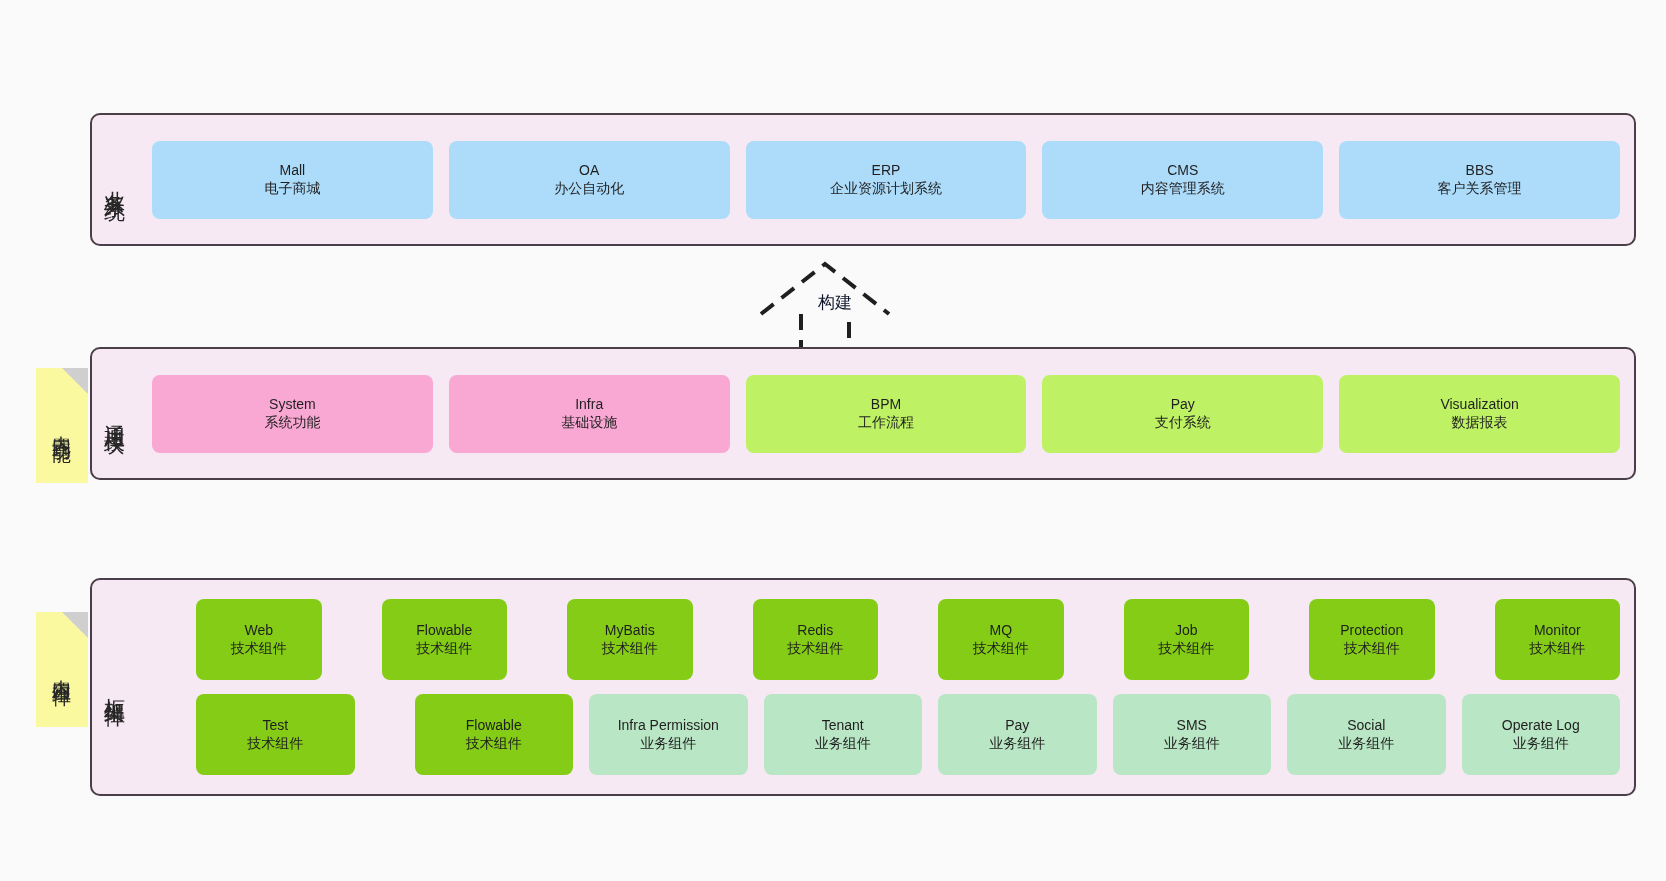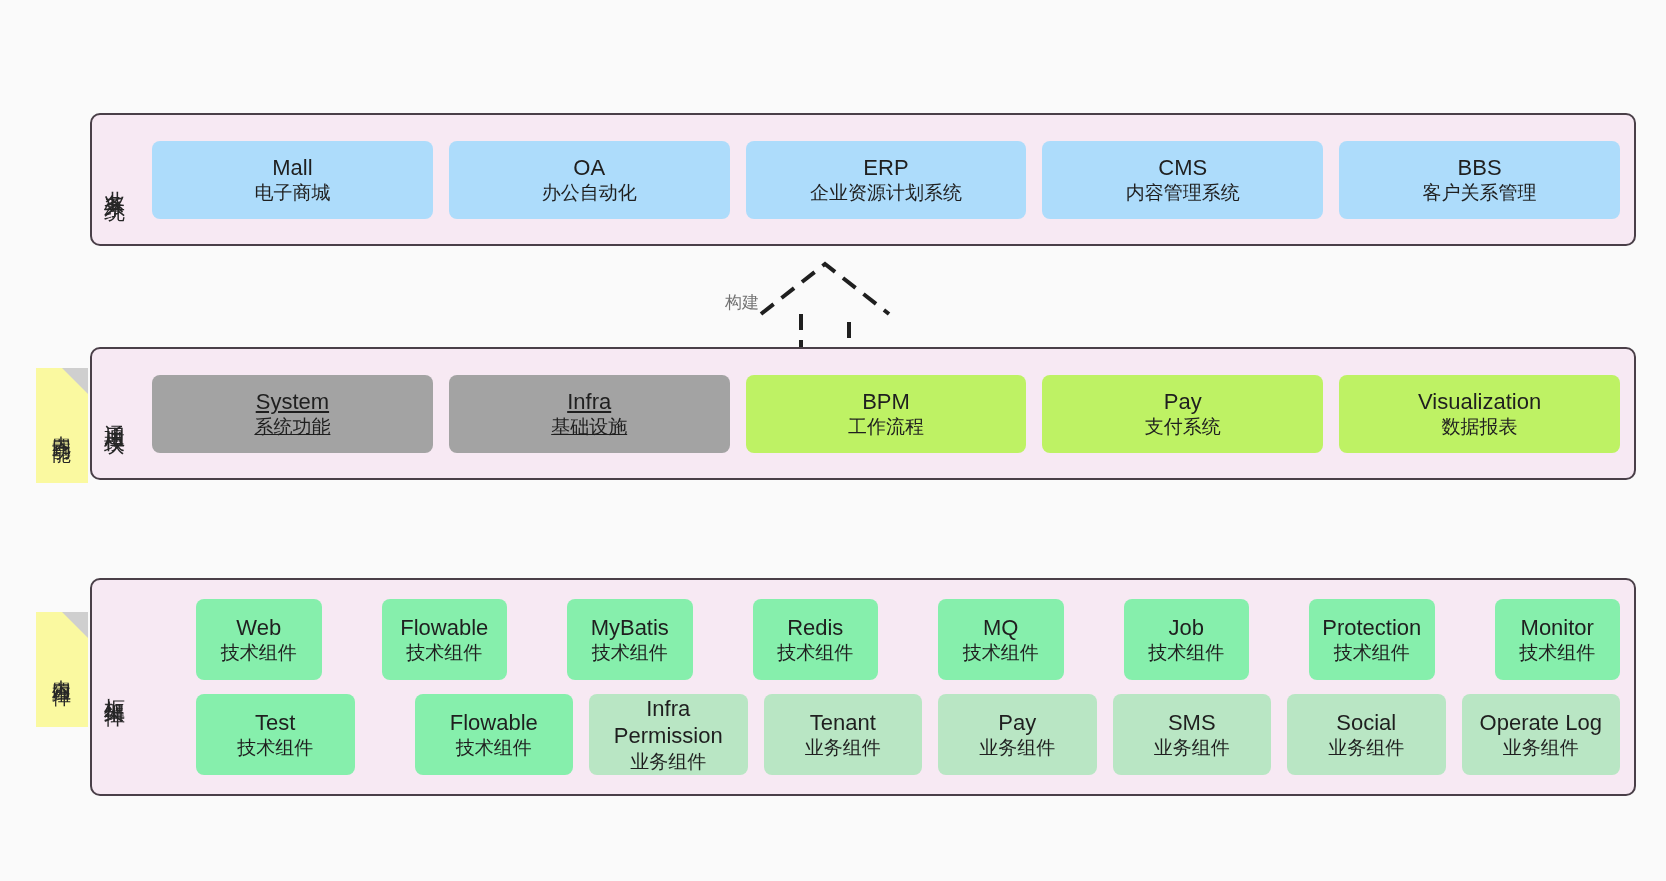--- a/index.html
+++ b/index.html
@@ -66,28 +66,28 @@
     display: flex;
     flex-direction: column;
     align-items: center;
     justify-content: center;
     text-align: center;
     color: #1F1F1F;
     line-height: 1.22;
     box-sizing: border-box;
     padding: 4px 6px;
   }
-  .cell .t1 { font-size: 22px; }
-  .cell .t2 { font-size: 19px; }
+  .cell .t1 { font-size: 14px; }
+  .cell .t2 { font-size: 14px; }
 
   
   .c-blue       { background: #ADDCFB; }
-  .c-red        { background: #a3a3a3; text-decoration: underline; }
+  .c-red        { background: #f9a8d4; }
   .c-pink       { background: #bef264; }
-  .c-green      { background: #86efac; margin-left: 44px; }
+  .c-green      { background: #84cc16; margin-left: 44px; }
   .c-lightgreen { background: #B9E6C4; }
 
   
   #panel-business  { left: 90px;  top: 113px; width: 1546px; height: 133px; }
   #panel-modules   { left: 90px;  top: 347px; width: 1546px; height: 133px; }
   #panel-framework { left: 90px;  top: 578px; width: 1546px; height: 218px; }
 
   #panel-business .cell, #panel-modules .cell { height: 78px; }
   #panel-framework .cell { height: 81px; }
 
@@ -120,23 +120,23 @@
   .connector {
     position: absolute;
     width: 200px;
     height: 100px;
   }
   .connector svg { display: block; }
   .connector .conn-label {
     position: absolute;
     left: 0; right: 0;
     top: 38px;
-    text-align: left;
+    text-align: center;
     font-size: 17px;
-    color: #737373;
+    color: #0f172a;
     background: transparent;
     line-height: 1;
   }
   #connector-build  { left: 745px; top: 258px; }
   #connector-impl   { left: 760px; top: 487px; }
 </style>
 </head>
 <body>
 
 <div id="canvas">

